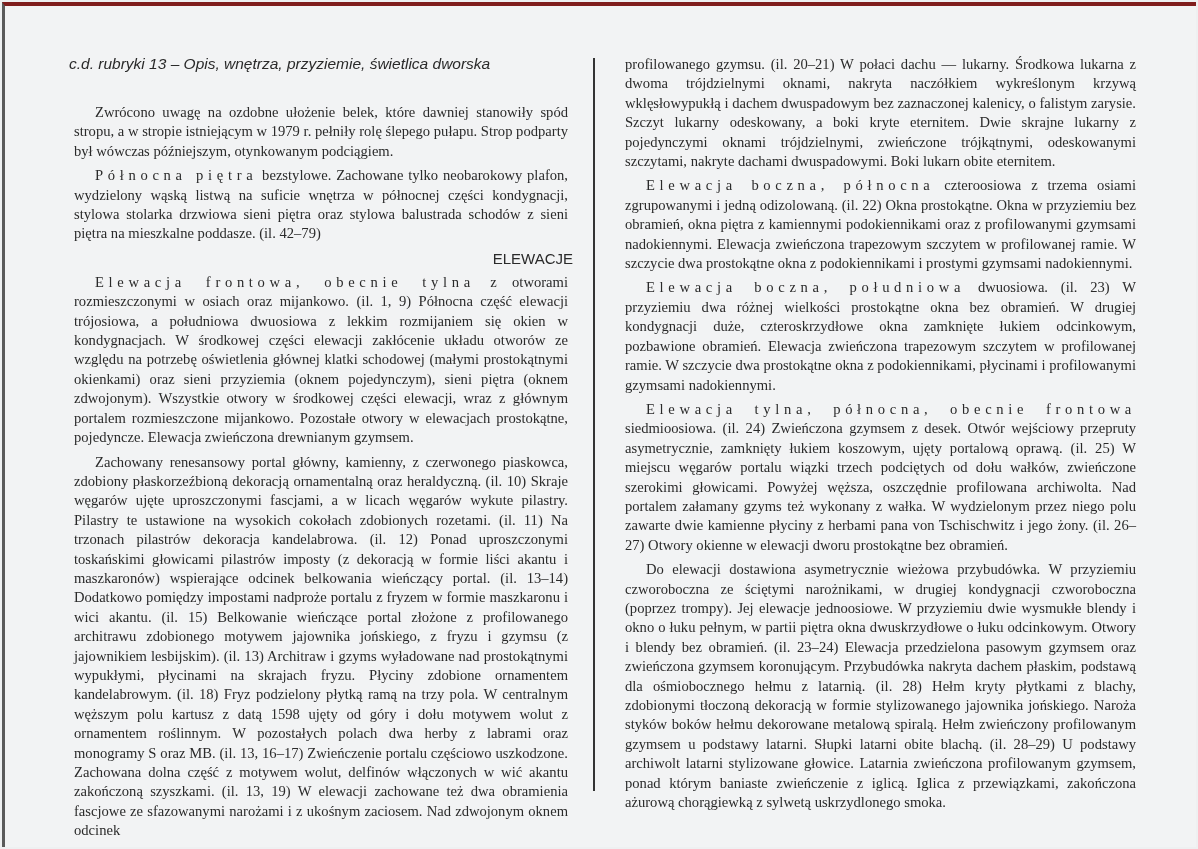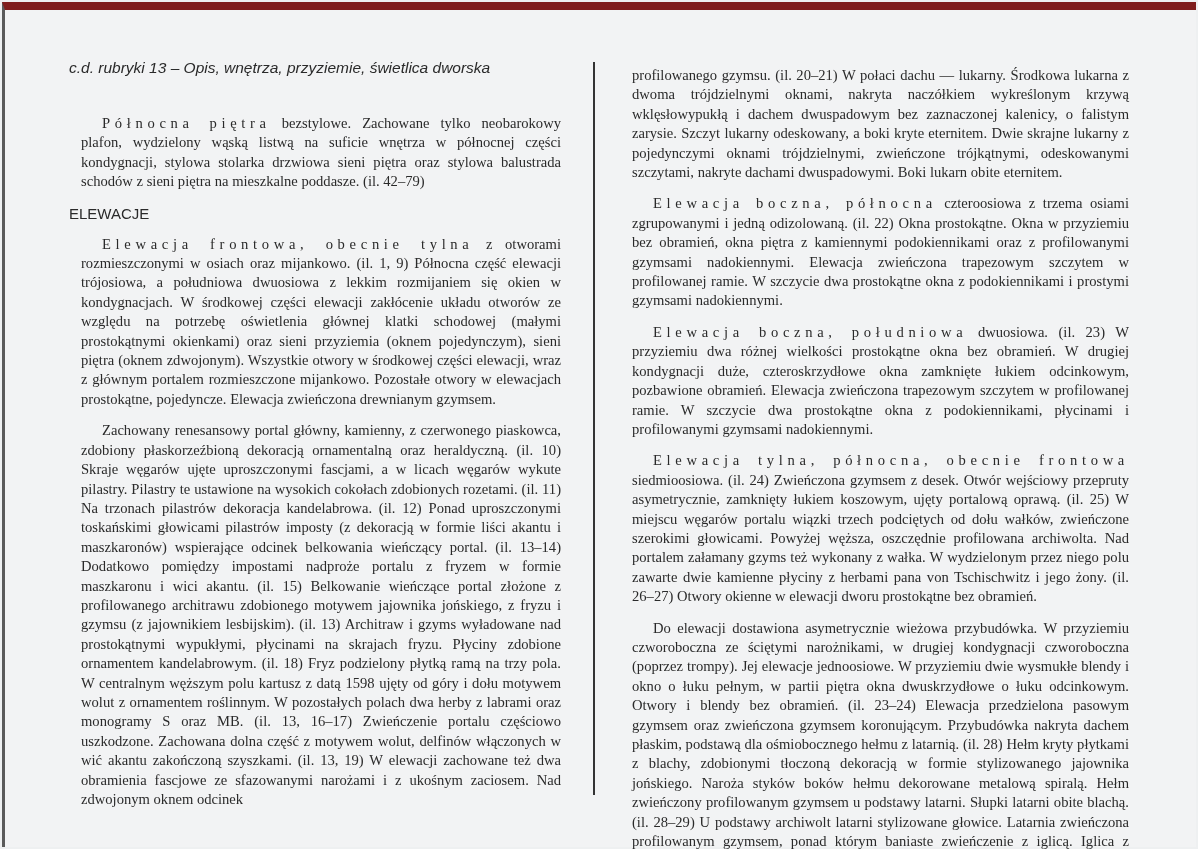--- a/index.html
+++ b/index.html
@@ -6,21 +6,21 @@
   body {
     width: 1198px; height: 849px; overflow: hidden;
     background: #eef0f1;
     position: relative;
     font-family: "Liberation Serif", serif;
     color: #2a2a2a;
   }
   .page {
     position: absolute; left: 2px; top: 2px; width: 1194px; height: 845px;
     background: #f2f3f4;
-    border-top: 8px solid #7f1d1d;
+    border-top: 4px solid #7f1d1d;
     border-left: 3px solid #5a5a5a;
     box-sizing: border-box;
   }
   .col {
     position: absolute;
     font-size: 14.6px;
     line-height: 19.4px;
     text-align: justify;
   }
   .col-left { left: 64px; top: 92px; width: 504px; }
@@ -30,37 +30,38 @@
     font-family: "Liberation Sans", sans-serif;
     font-style: italic;
     font-size: 15.5px;
     color: #2a2a2a;
   }
   .section-title {
     font-family: "Liberation Sans", sans-serif;
     font-size: 15px;
     margin: 3px 0 0 0;
     line-height: 19px;
-    text-align: left;
+    text-align: right;
   }
-  p { margin: 12px; text-indent: 21px; }
+  p { margin: 5px; text-indent: 21px; }
   p.noindent { text-indent: 0; }
   .spaced { letter-spacing: 0.32em; }
   .divider {
     position: absolute; left: 588px; top: 52px; width: 1.5px; height: 733px;
     background: #333;
   }
 </style>
 </head>
 <body>
 
 <div class="page">
   <div class="header">c.d. rubryki 13 – Opis, wnętrza, przyziemie, świetlica dworska</div>
 
   <div class="col col-left">
+    <p>Zwrócono uwagę na ozdobne ułożenie belek, które dawniej stanowiły spód stropu, a w stropie istniejącym w 1979 r. pełniły rolę ślepego pułapu. Strop podparty był wówczas późniejszym, otynkowanym podciągiem.</p>
     <p><span class="spaced">Północna piętra</span><span> bezstylowe. Zachowane tylko neobarokowy plafon, wydzielony wąską listwą na suficie wnętrza w północnej części kondygnacji, stylowa stolarka drzwiowa sieni piętra oraz stylowa balustrada schodów z sieni piętra na mieszkalne poddasze. (il. 42–79)</span></p>
     <div class="section-title">ELEWACJE</div>
     <p><span class="spaced">Elewacja frontowa, obecnie tylna</span><span> z otworami rozmieszczonymi w osiach oraz mijankowo. (il. 1, 9) Północna część elewacji trójosiowa, a południowa dwuosiowa z lekkim rozmijaniem się okien w kondygnacjach. W środkowej części elewacji zakłócenie układu otworów ze względu na potrzebę oświetlenia głównej klatki schodowej (małymi prostokątnymi okienkami) oraz sieni przyziemia (oknem pojedynczym), sieni piętra (oknem zdwojonym). Wszystkie otwory w środkowej części elewacji, wraz z głównym portalem rozmieszczone mijankowo. Pozostałe otwory w elewacjach prostokątne, pojedyncze. Elewacja zwieńczona drewnianym gzymsem.</span></p>
     <p>Zachowany renesansowy portal główny, kamienny, z czerwonego piaskowca, zdobiony płaskorzeźbioną dekoracją ornamentalną oraz heraldyczną. (il. 10) Skraje węgarów ujęte uproszczonymi fascjami, a w licach węgarów wykute pilastry. Pilastry te ustawione na wysokich cokołach zdobionych rozetami. (il. 11) Na trzonach pilastrów dekoracja kandelabrowa. (il. 12) Ponad uproszczonymi toskańskimi głowicami pilastrów imposty (z dekoracją w formie liści akantu i maszkaronów) wspierające odcinek belkowania wieńczący portal. (il. 13–14) Dodatkowo pomiędzy impostami nadproże portalu z fryzem w formie maszkaronu i wici akantu. (il. 15) Belkowanie wieńczące portal złożone z profilowanego architrawu zdobionego motywem jajownika jońskiego, z fryzu i gzymsu (z jajownikiem lesbijskim). (il. 13) Architraw i gzyms wyładowane nad prostokątnymi wypukłymi, płycinami na skrajach fryzu. Płyciny zdobione ornamentem kandelabrowym. (il. 18) Fryz podzielony płytką ramą na trzy pola. W centralnym węższym polu kartusz z datą 1598 ujęty od góry i dołu motywem wolut z ornamentem roślinnym. W pozostałych polach dwa herby z labrami oraz monogramy S oraz MB. (il. 13, 16–17) Zwieńczenie portalu częściowo uszkodzone. Zachowana dolna część z motywem wolut, delfinów włączonych w wić akantu zakończoną szyszkami. (il. 13, 19) W elewacji zachowane też dwa obramienia fascjowe ze sfazowanymi narożami i z ukośnym zaciosem. Nad zdwojonym oknem odcinek</p>
   </div>
 
   <div class="divider"></div>
 
   <div class="col col-right">
     <p class="noindent">profilowanego gzymsu. (il. 20–21) W połaci dachu — lukarny. Środkowa lukarna z dwoma trójdzielnymi oknami, nakryta naczółkiem wykreślonym krzywą wklęsłowypukłą i dachem dwuspadowym bez zaznaczonej kalenicy, o falistym zarysie. Szczyt lukarny odeskowany, a boki kryte eternitem. Dwie skrajne lukarny z pojedynczymi oknami trójdzielnymi, zwieńczone trójkątnymi, odeskowanymi szczytami, nakryte dachami dwuspadowymi. Boki lukarn obite eternitem.</p>

